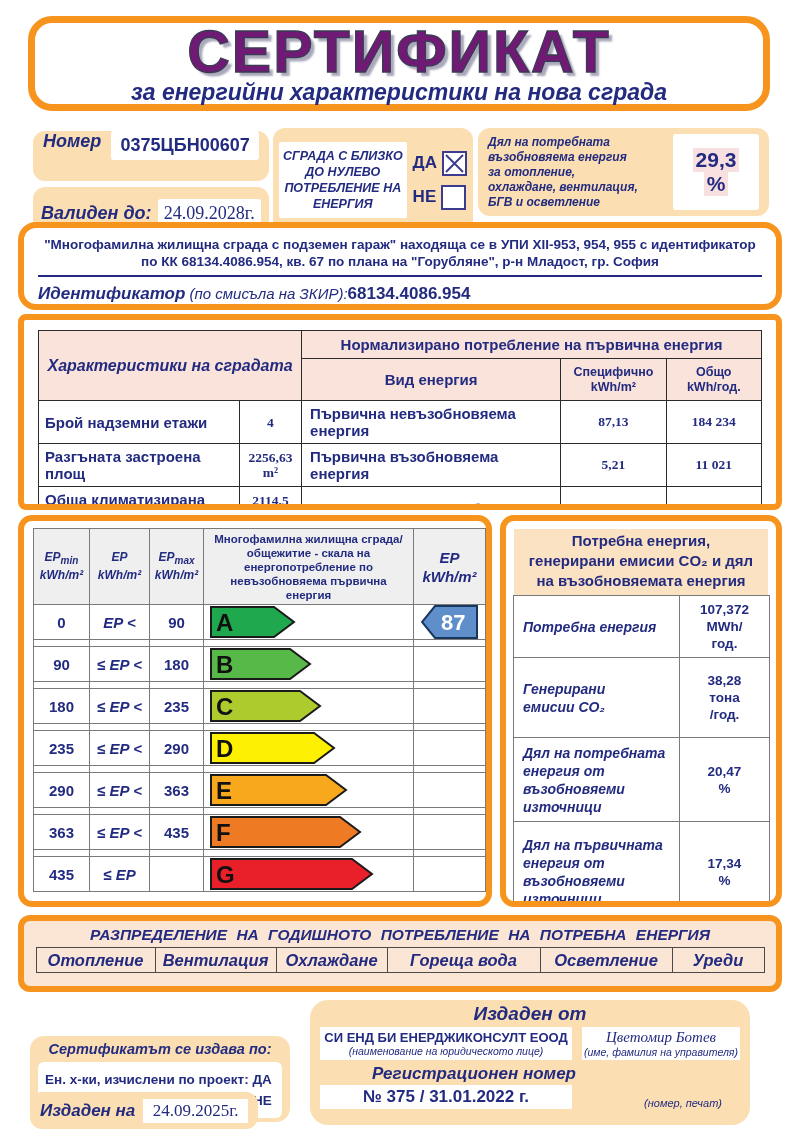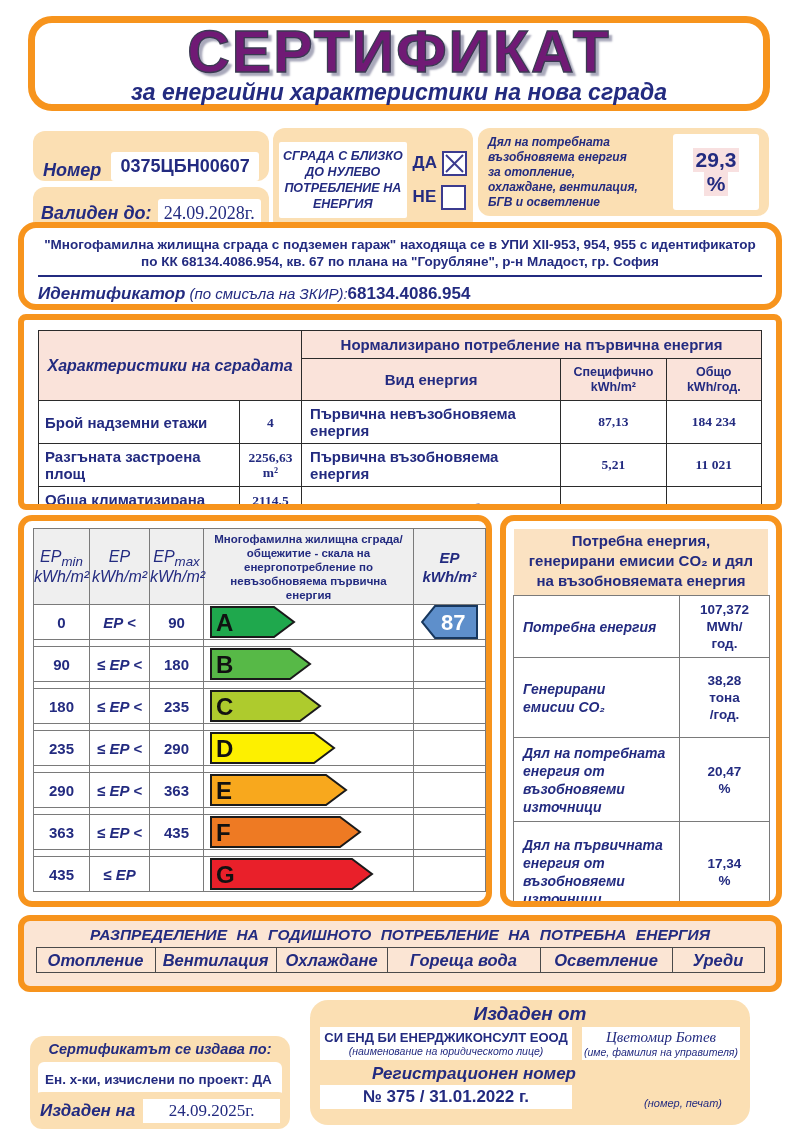--- a/index.html
+++ b/index.html
@@ -8,21 +8,21 @@
   .obox { border:6px solid #F7941D; border-radius:14px; background:#fff; position:absolute; }
   .peach { background:#FBDFB3; border-radius:12px; position:absolute; }
 
   
   .title-box { left:28px; top:16px; width:742px; height:95px; border-width:7px; border-radius:24px; text-align:center; }
   .cert-title { font-size:59px; font-weight:bold; letter-spacing:2px; color:#701a75;
     -webkit-text-stroke:1.3px #3a3a52; text-shadow:4px 4px 2px #a9a9bb; line-height:56px; margin-top:1px; }
   .cert-subtitle { font-size:23px; font-weight:bold; font-style:italic; color:#232B80; line-height:24px; }
 
   
-  .num-box { left:33px; top:131px; width:236px; height:50px; display:flex; align-items:flex-end; padding:0 10px; gap:10px; }
+  .num-box { left:33px; top:131px; width:236px; height:50px; display:flex; align-items:flex-start; padding:0 10px; gap:10px; }
   .valid-box { left:33px; top:187px; width:236px; height:52px; display:flex; align-items:center; padding:16px 8px; gap:6px; }
   .ilabel { font-size:18px; font-weight:bold; font-style:italic; white-space:nowrap; }
   .ival { background:#fff; font-weight:bold; font-size:18px; text-align:center; flex:1; padding:4px 2px; border-radius:3px; }
   .serif { font-family:"Liberation Serif", serif; }
   .nzeb-box { left:273px; top:128px; width:200px; height:104px; display:flex; align-items:center; padding:6px; gap:6px; }
   .nzeb-text { background:#fff; font-size:12.5px; font-weight:bold; font-style:italic; text-align:center;
     white-space:pre-line; line-height:16px; padding:6px 3px; width:128px; border-radius:2px; }
   .cb-col { display:flex; flex-direction:column; gap:9px; }
   .cb-row { display:flex; align-items:center; gap:5px; font-size:17px; font-weight:bold; }
   .cb { width:25px; height:25px; border:2px solid #3b3b8f; background:#fff; display:inline-block; }
@@ -53,21 +53,21 @@
   .mt .val { font-family:"Liberation Serif", serif; font-weight:bold; font-size:13.5px; text-align:center; white-space:pre-line; line-height:15px; }
   .mt .elbl { font-size:15px; font-weight:bold; padding:3px 8px; }
   .mt .num { font-family:"Liberation Serif", serif; font-weight:bold; font-size:13.5px; text-align:center; }
   .mt tr.body-r { height:43px; }
 
   
   .scale-box { left:18px; top:515px; width:474px; height:392px; border-radius:14px; padding:7px 9px; overflow:hidden; }
   table.scale-table { width:452px; border-collapse:collapse; table-layout:fixed; }
   .scale-table td { border:1.5px solid #7a7a7a; vertical-align:middle; text-align:center; }
   .scale-table .sc-head td { background:#EFEFEF; height:76px; }
-  .sc-col-h { font-size:16px; font-weight:normal; font-style:italic; line-height:15px; }
+  .sc-col-h { font-size:12px; font-weight:bold; font-style:italic; line-height:15px; }
   .sc-bldg { font-size:11.5px; font-weight:bold; line-height:14px; padding:0 8px; }
   .sc-ep-h { font-size:15px; font-weight:bold; font-style:italic; white-space:pre-line; line-height:19px; }
   tr.s-row { height:35px; }
   tr.s-sp { height:7px; }
   .s-min, .s-max { font-size:15px; font-weight:bold; }
   .s-op { font-size:15px; font-weight:bold; font-style:italic; }
   .s-arrow { text-align:left !important; padding-left:6px; }
   .s-arrow svg, .s-ep svg { display:block; }
   .s-ep svg { margin:0 auto; }
 
@@ -85,21 +85,21 @@
   .dist-title { font-size:15.5px; font-weight:bold; font-style:italic; text-align:center; padding:5px 0 3px; word-spacing:5px; }
   table.dist { margin:0 auto; width:728px; border-collapse:collapse; table-layout:fixed; }
   table.dist td { border:1.5px solid #4a4a4a; text-align:center; }
   .dist .dh { font-size:16.5px; font-weight:bold; font-style:italic; height:25px; }
   .dist .dv { font-size:16px; font-weight:bold; font-style:italic; height:27px; }
 
   
   .basis-box { left:30px; top:1036px; width:260px; height:86px; border-radius:14px; padding:5px 8px; }
   .basis-lbl { text-align:center; font-size:14.5px; font-weight:bold; font-style:italic; }
   .basis-white { background:#fff; border-radius:6px; margin-top:5px; padding:7px 7px; font-size:13.5px; font-weight:bold; line-height:21px; white-space:pre; }
-  .issued-on-box { left:30px; top:1092px; width:260px; height:37px; border-radius:12px; display:flex; align-items:center; padding:0 10px; gap:8px; }
+  .issued-on-box { left:30px; top:1092px; width:228px; height:37px; border-radius:12px; display:flex; align-items:center; padding:0 10px; gap:8px; }
   .issued-on-lbl { font-size:17px; font-weight:bold; font-style:italic; white-space:nowrap; }
   .issued-on-val { background:#fff; flex:1; text-align:center; font-size:17px; padding:2px 0; }
   .issuedby-box { left:310px; top:1000px; width:440px; height:125px; border-radius:18px; padding:3px 10px; }
   .issuedby-lbl { text-align:center; font-size:19px; font-weight:bold; font-style:italic; }
   .company-row { display:flex; gap:10px; margin-top:2px; }
   .company-box { background:#fff; width:252px; text-align:center; padding:3px 2px; }
   .company-name { font-size:13px; font-weight:bold; }
   .small-note { font-size:10.5px; font-style:italic; }
   .manager-box { background:#fff; flex:1; text-align:center; padding:2px 2px; }
   .manager-name { font-family:"Liberation Serif", serif; font-style:italic; font-size:15px; }

